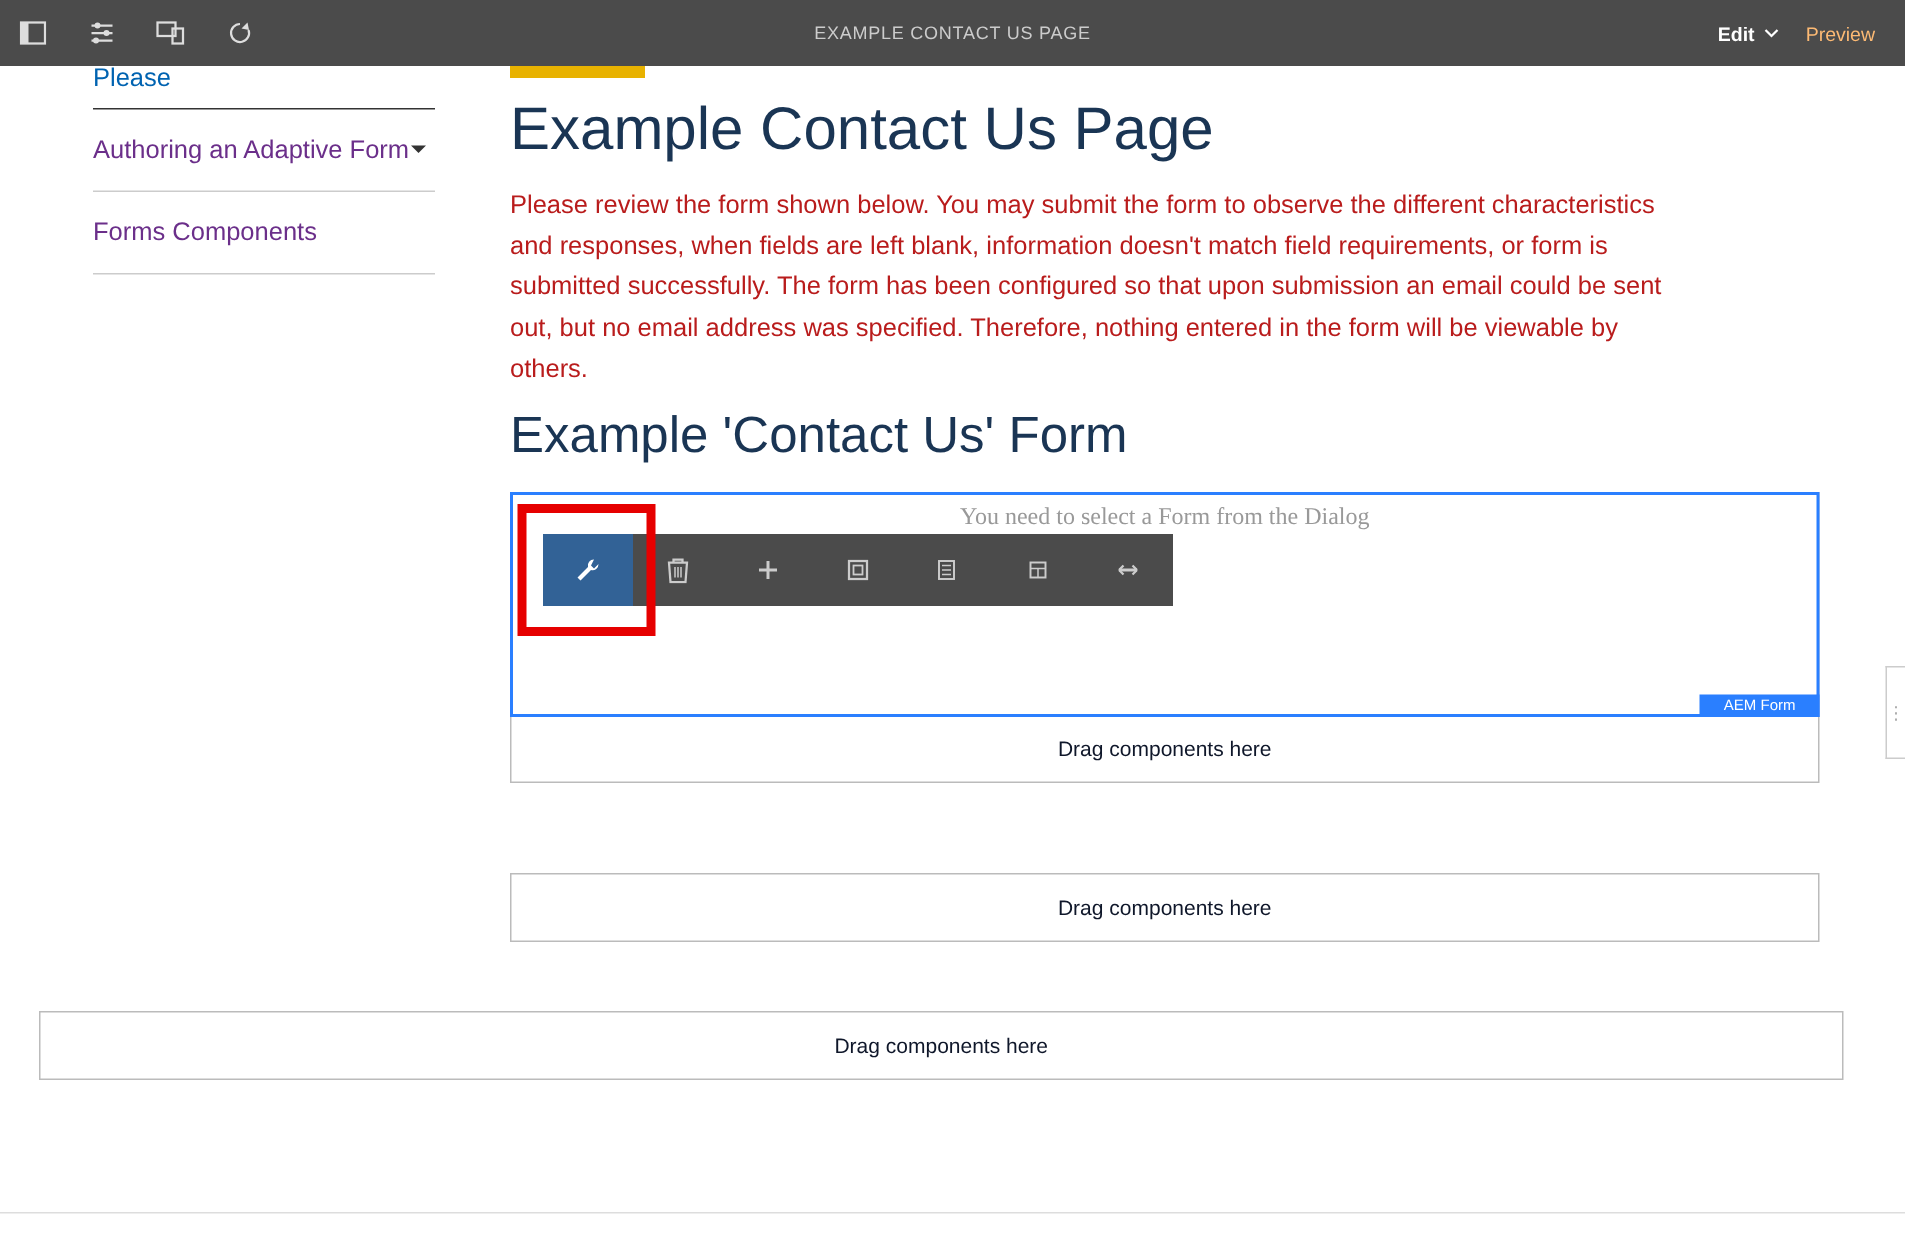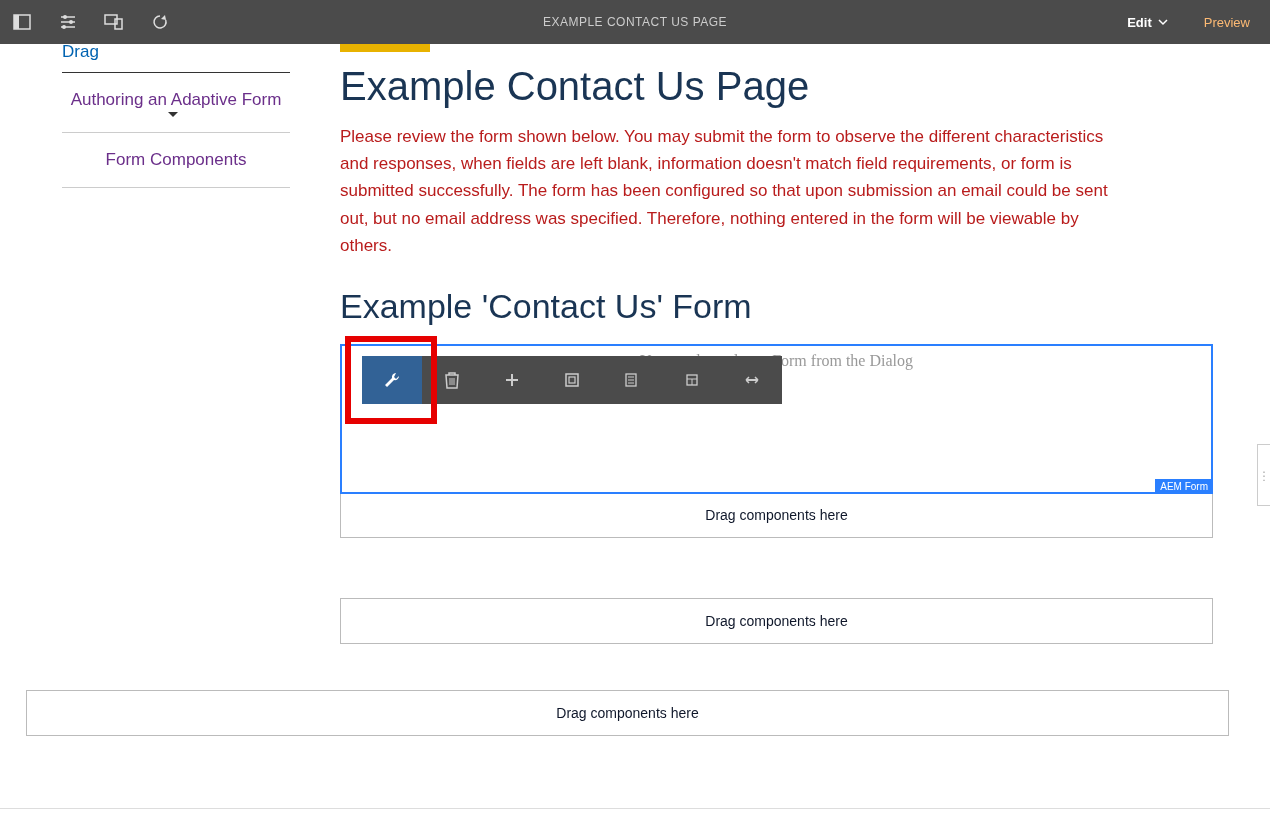--- a/index.html
+++ b/index.html
@@ -28,21 +28,21 @@
     left:50%;
     transform:translateX(-50%);
     font-size:12px;
     letter-spacing:0.5px;
     color:#ccc;
   }
   .tb-right {
     margin-left:auto;
     display:flex;
     align-items:center;
-    gap:36px;
+    gap:18px;
     padding-right:10px;
   }
   .edit-btn {
     color:#fff;
     font-weight:600;
     font-size:13px;
     display:flex;
     align-items:center;
     gap:6px;
     cursor:pointer;
@@ -70,21 +70,20 @@
   .sidebar-item {
     color:#6b2f8a;
     font-size:17px;
     padding: 15px 0;
     border-bottom:1px solid #ccc;
     display:flex;
     justify-content:space-between;
     align-items:center;
     cursor:pointer;
     line-height:1.4;
-    flex-direction:column;
   }
   .expand-arrow {
     width:0;height:0;
     border-left:5px solid transparent;
     border-right:5px solid transparent;
     border-top:5px solid #333;
     margin-right:6px;
   }
 
   .main {
@@ -108,21 +107,21 @@
     font-size:17px;
     color:#b91c1c;
     margin-top:14px;
     line-height:1.6;
     max-width: 790px;
   }
   .subheading {
     font-size:34px;
     font-weight:400;
     color:#1a3554;
-    margin-top:28px;
+    margin-top:12px;
   }
 
   .editor-toolbar {
     position:absolute;
     left:362px;
     top:312px;
     background:#4b4b4b;
     height:48px;
     display:flex;
     align-items:center;
@@ -167,21 +166,21 @@
     padding-top:6px;
     position:relative;
   }
   .aem-badge {
     position:absolute;
     right:-2px;
     bottom:-2px;
     background:#2a7fff;
     color:#fff;
     font-size:10px;
-    padding:2px 5px;
+    padding:2px 16px;
     font-family: Arial, sans-serif;
   }
   .drop-zone {
     text-align:center;
     color:#0f172a;
     font-size:14px;
     padding:14px 0;
   }
   .drop-zone-outer {
     border:1px solid #bbb;
@@ -250,27 +249,27 @@
           <path d="M1 3l4 4 4-4" fill="none" stroke="#fff" stroke-width="1.5"></path>
         </svg>
     </div>
     <div class="preview-btn">Preview</div>
   </div>
 </div>
 
 <div class="content-area">
 
   <div class="sidebar">
-    <div class="sidebar-title">Drag</div>
+    <div class="sidebar-title">Please</div>
     <div class="sidebar-item">
       <span>Authoring an Adaptive Form</span>
       <span class="expand-arrow"></span>
     </div>
     <div class="sidebar-item">
-      <span>Form Components</span>
+      <span>Forms Components</span>
     </div>
   </div>
 
   <div class="main">
     <div class="accent-bar"></div>
     <h1 class="page-heading">Example Contact Us Page</h1>
     <p class="page-desc">Please review the form shown below. You may submit the form to observe the different characteristics and responses, when fields are left blank, information doesn't match field requirements, or form is submitted successfully. The form has been configured so that upon submission an email could be sent out, but no email address was specified. Therefore, nothing entered in the form will be viewable by others.</p>
     <h2 class="subheading">Example 'Contact Us' Form</h2>
 
     <div class="form-container">

